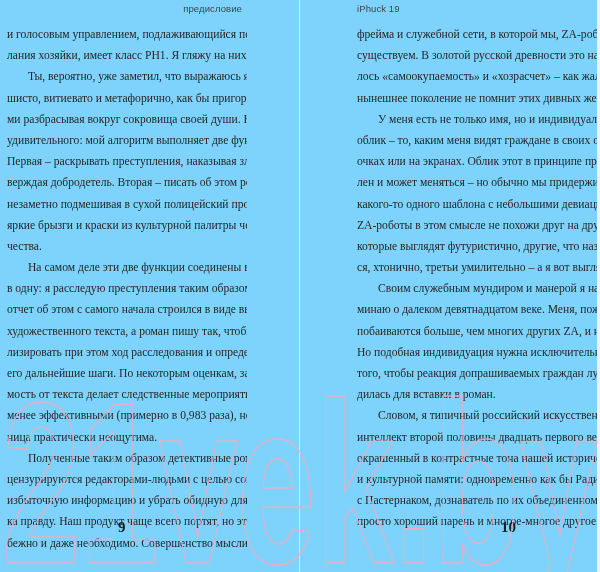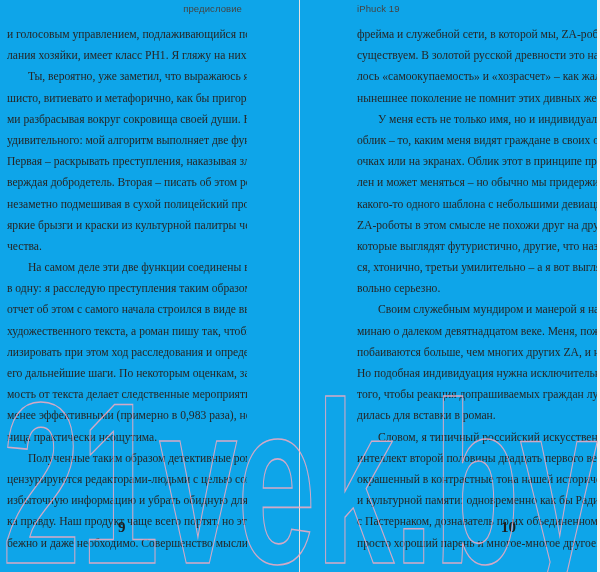--- a/index.html
+++ b/index.html
@@ -12,21 +12,21 @@
       height: 572px;
       position: relative;
       overflow: hidden;
       font-family: "Liberation Serif", "DejaVu Serif", serif;
       color: #2a2a2a;
     }
     .spread {
       position: absolute;
       left: 0; top: 0;
       width: 600px; height: 572px;
-      background: #0ea5e9;
+      background: #7dd3fc;
     }
     .gutter {
       position: absolute;
       left: 299px;
       top: 0;
       width: 1px;
       height: 572px;
       background: #e2e2e2;
     }
     .right-edge {
@@ -151,21 +151,20 @@
         <span class="line">лось «самоокупаемость» и «хозрасчет» – как жаль, что</span>
         <span class="line">нынешнее поколение не помнит этих дивных жемчу-</span>
         <span class="line indent">У меня есть не только имя, но и индивидуальный</span>
         <span class="line">облик – то, каким меня видят граждане в своих огмент-</span>
         <span class="line">очках или на экранах. Облик этот в принципе произво-</span>
         <span class="line">лен и может меняться – но обычно мы придерживаемся</span>
         <span class="line">какого-то одного шаблона с небольшими девиациями.</span>
         <span class="line">ZA-роботы в этом смысле не похожи друг на друга. Не-</span>
         <span class="line">которые выглядят футуристично, другие, что называет-</span>
         <span class="line">ся, хтонично, третьи умилительно – а я вот выгляжу до-</span>
-        <span class="line last">вольно серьезно.</span>
         <span class="line indent">Своим служебным мундиром и манерой я напо-</span>
         <span class="line">минаю о далеком девятнадцатом веке. Меня, пожалуй,</span>
         <span class="line">побаиваются больше, чем многих других ZA, и не зря.</span>
         <span class="line">Но подобная индивидуация нужна исключительно для</span>
         <span class="line">того, чтобы реакция допрашиваемых граждан лучше го-</span>
         <span class="line last">дилась для вставки в роман.</span>
         <span class="line indent">Словом, я типичный российский искусственный</span>
         <span class="line">интеллект второй половины двадцать первого века,</span>
         <span class="line">окрашенный в контрастные тона нашей исторической</span>
         <span class="line">и культурной памяти: одновременно как бы Радищев</span>

